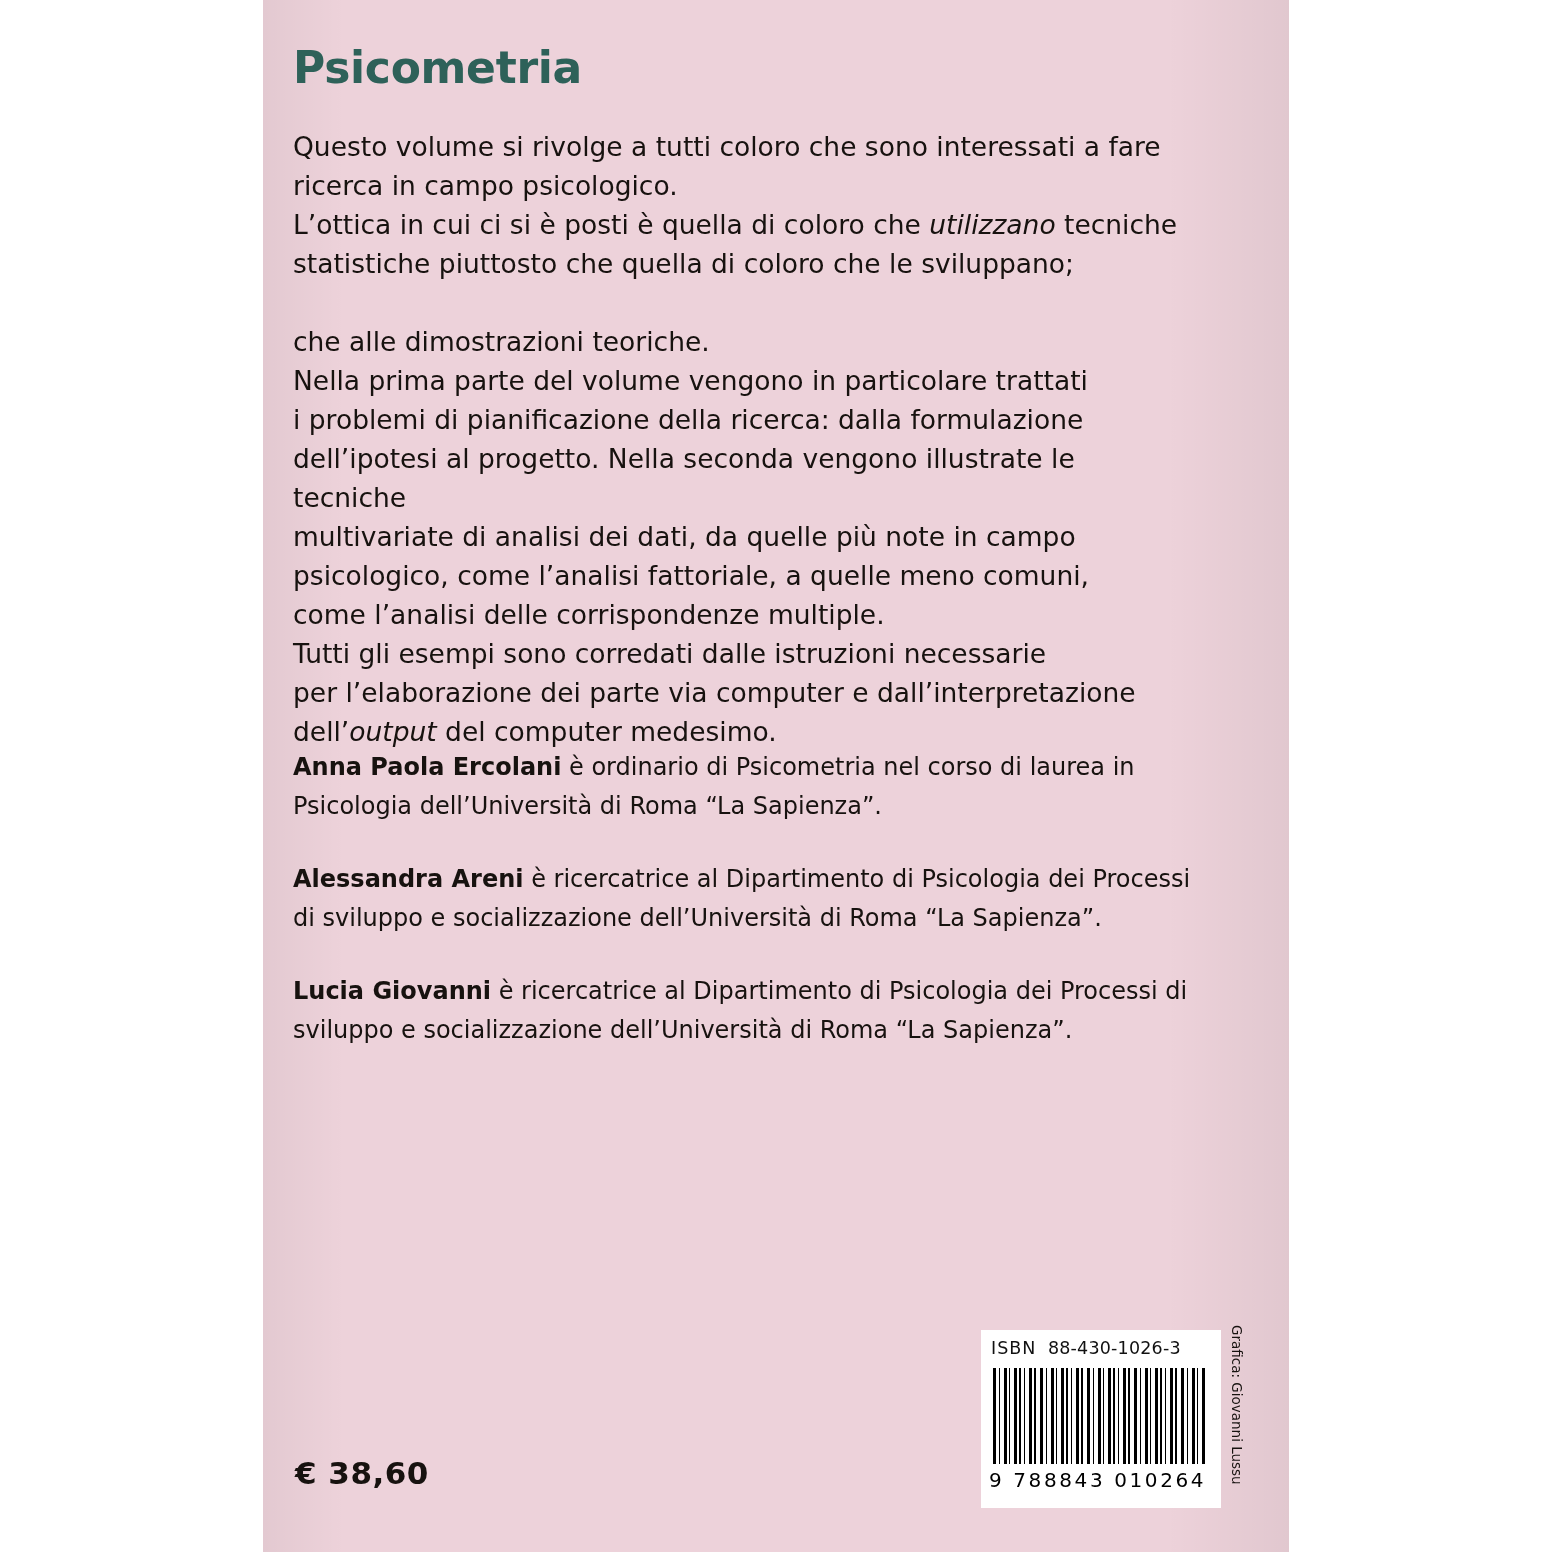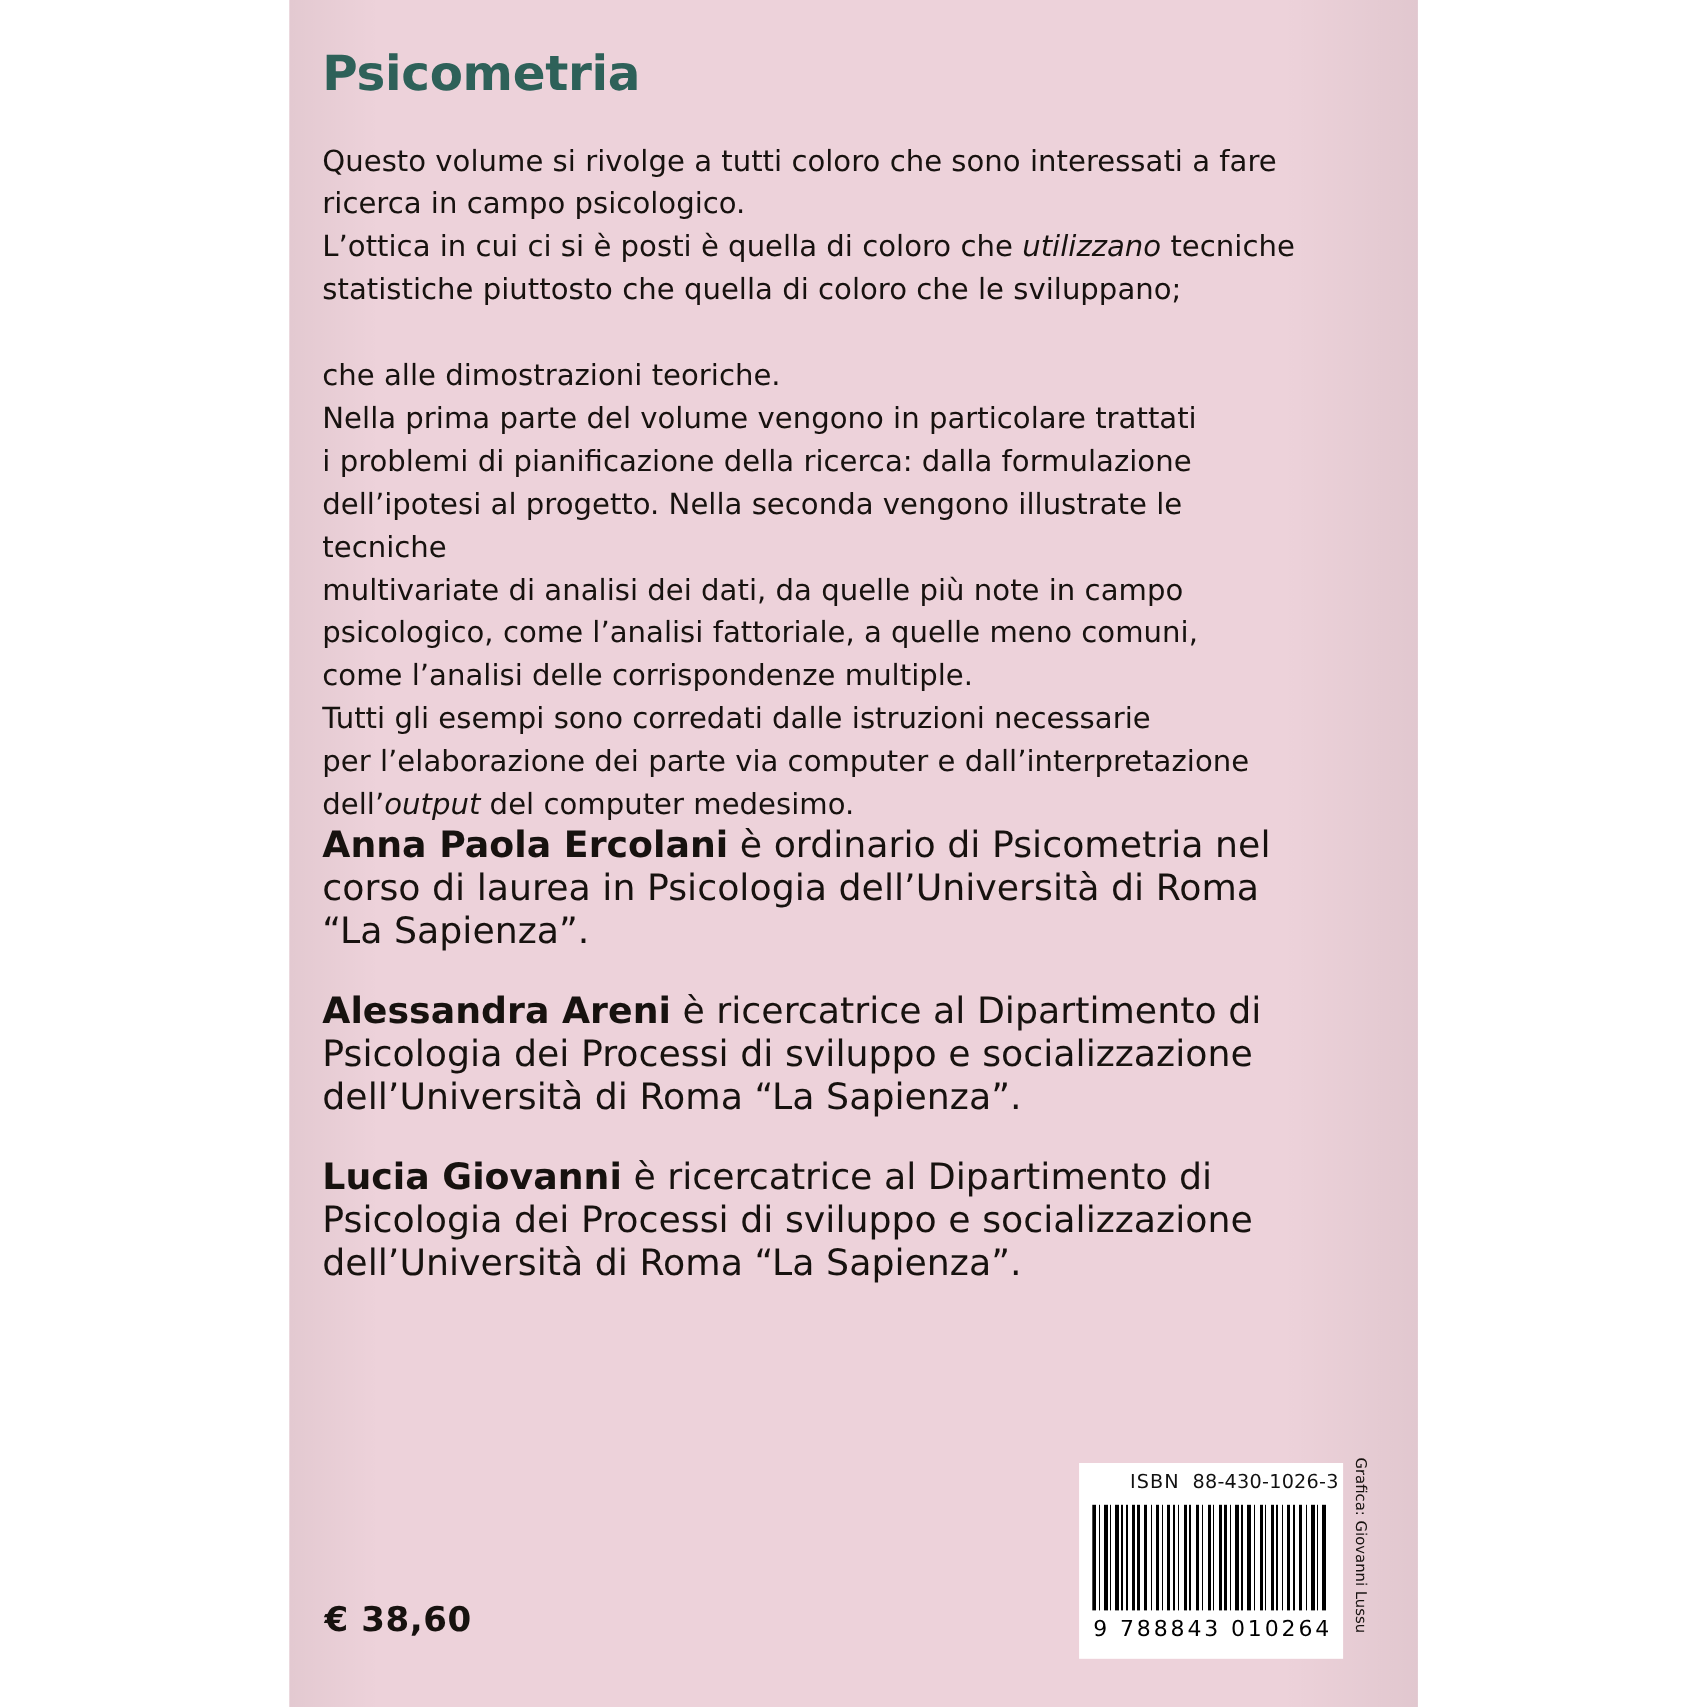--- a/index.html
+++ b/index.html
@@ -61,21 +61,21 @@
     margin: 0;
   }
   .blurb em {
     font-style: italic;
   }
   .bios {
     position: absolute;
     left: 0px;
     top: 748px;
     width: 900px;
-    font-size: 33px;
+    font-size: 24px;
     line-height: 39px;
     color: #17120f;
   }
   .bio {
     margin-bottom: 34px;
   }
   .bio b {
     font-weight: bold;
   }
   .price {
@@ -89,22 +89,21 @@
   }
   
   .isbn-block {
     position: absolute;
     left: 688px;
     top: 1330px;
     width: 240px;
     height: 178px;
     background: #ffffff;
     box-sizing: border-box;
-    padding: 8px 4px 6px 10px;
-    text-align: right;
+    padding: 8px 15px 6px 10px;
   }
   .isbn-text {
     font-size: 17.5px;
     color: #111111;
     font-family: "DejaVu Sans", sans-serif;
     letter-spacing: 0.2px;
     white-space: nowrap;
   }
   .isbn-text .lbl { letter-spacing: 1px; }
   .barcode {

